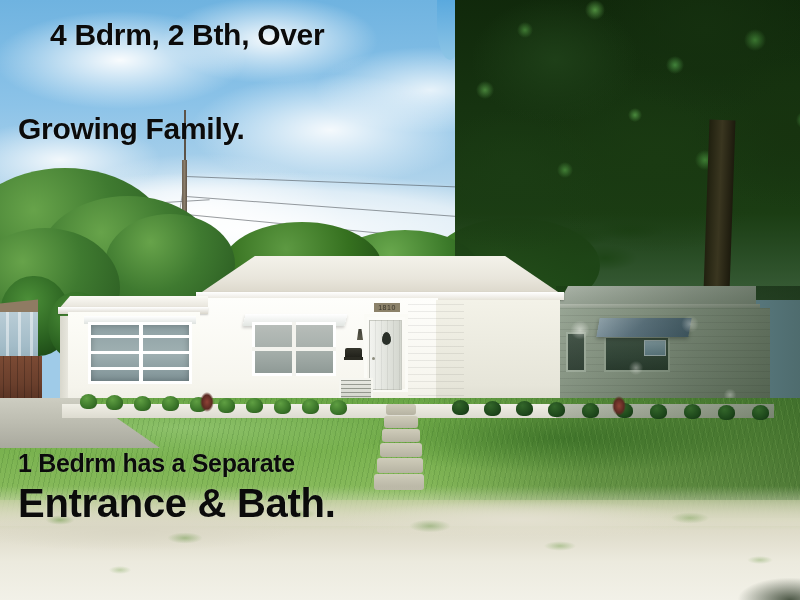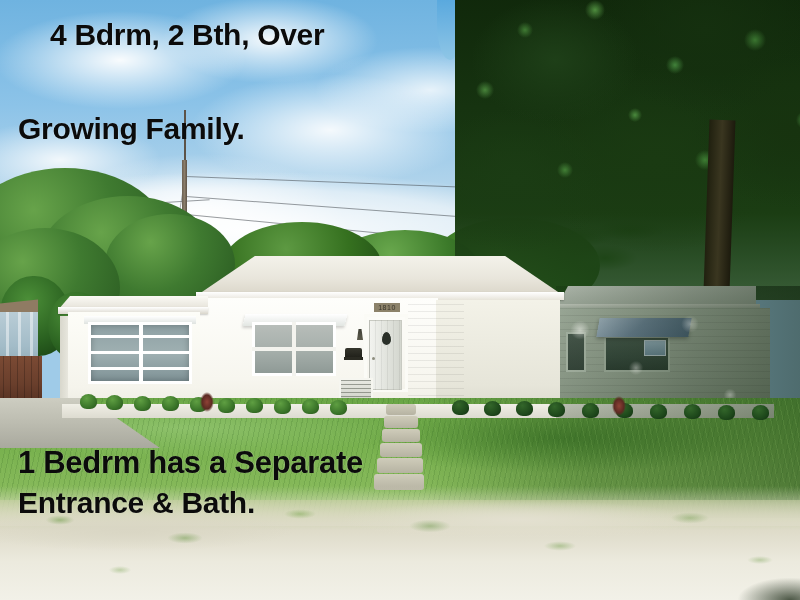--- a/index.html
+++ b/index.html
@@ -464,22 +464,22 @@
        0.6px 0 0 rgba(255,255,255,.22),
       -0.6px 0 0 rgba(255,255,255,.22);
   }
   .cap-top { font-size: 30px; line-height: 38px; left: 18px; }
   .cap-t1 { top: 16px; margin-left: 32px; }
   .cap-t2 { top: 55px; }
   .cap-t3 { top: 94px; margin-top: 16px; }
   .cap-t4 { top: 133px; }
 
   .cap-bot { font-size: 32px; line-height: 40px; left: 18px; }
-  .cap-b1 { top: 443px; font-size: 31px; }
-  .cap-b2 { top: 483px; font-size: 30px; }
+  .cap-b1 { top: 443px; font-size: 25px; }
+  .cap-b2 { top: 483px; font-size: 40px; }
   .cap-b3 { top: 523px; font-size: 31px; letter-spacing: -0.6px; }
 </style>
 </head>
 <body>
 
 <div id="photo">
 
   <div class="sky"></div>
   <div class="cloudband"></div>
   <div class="sky-gap"></div>

